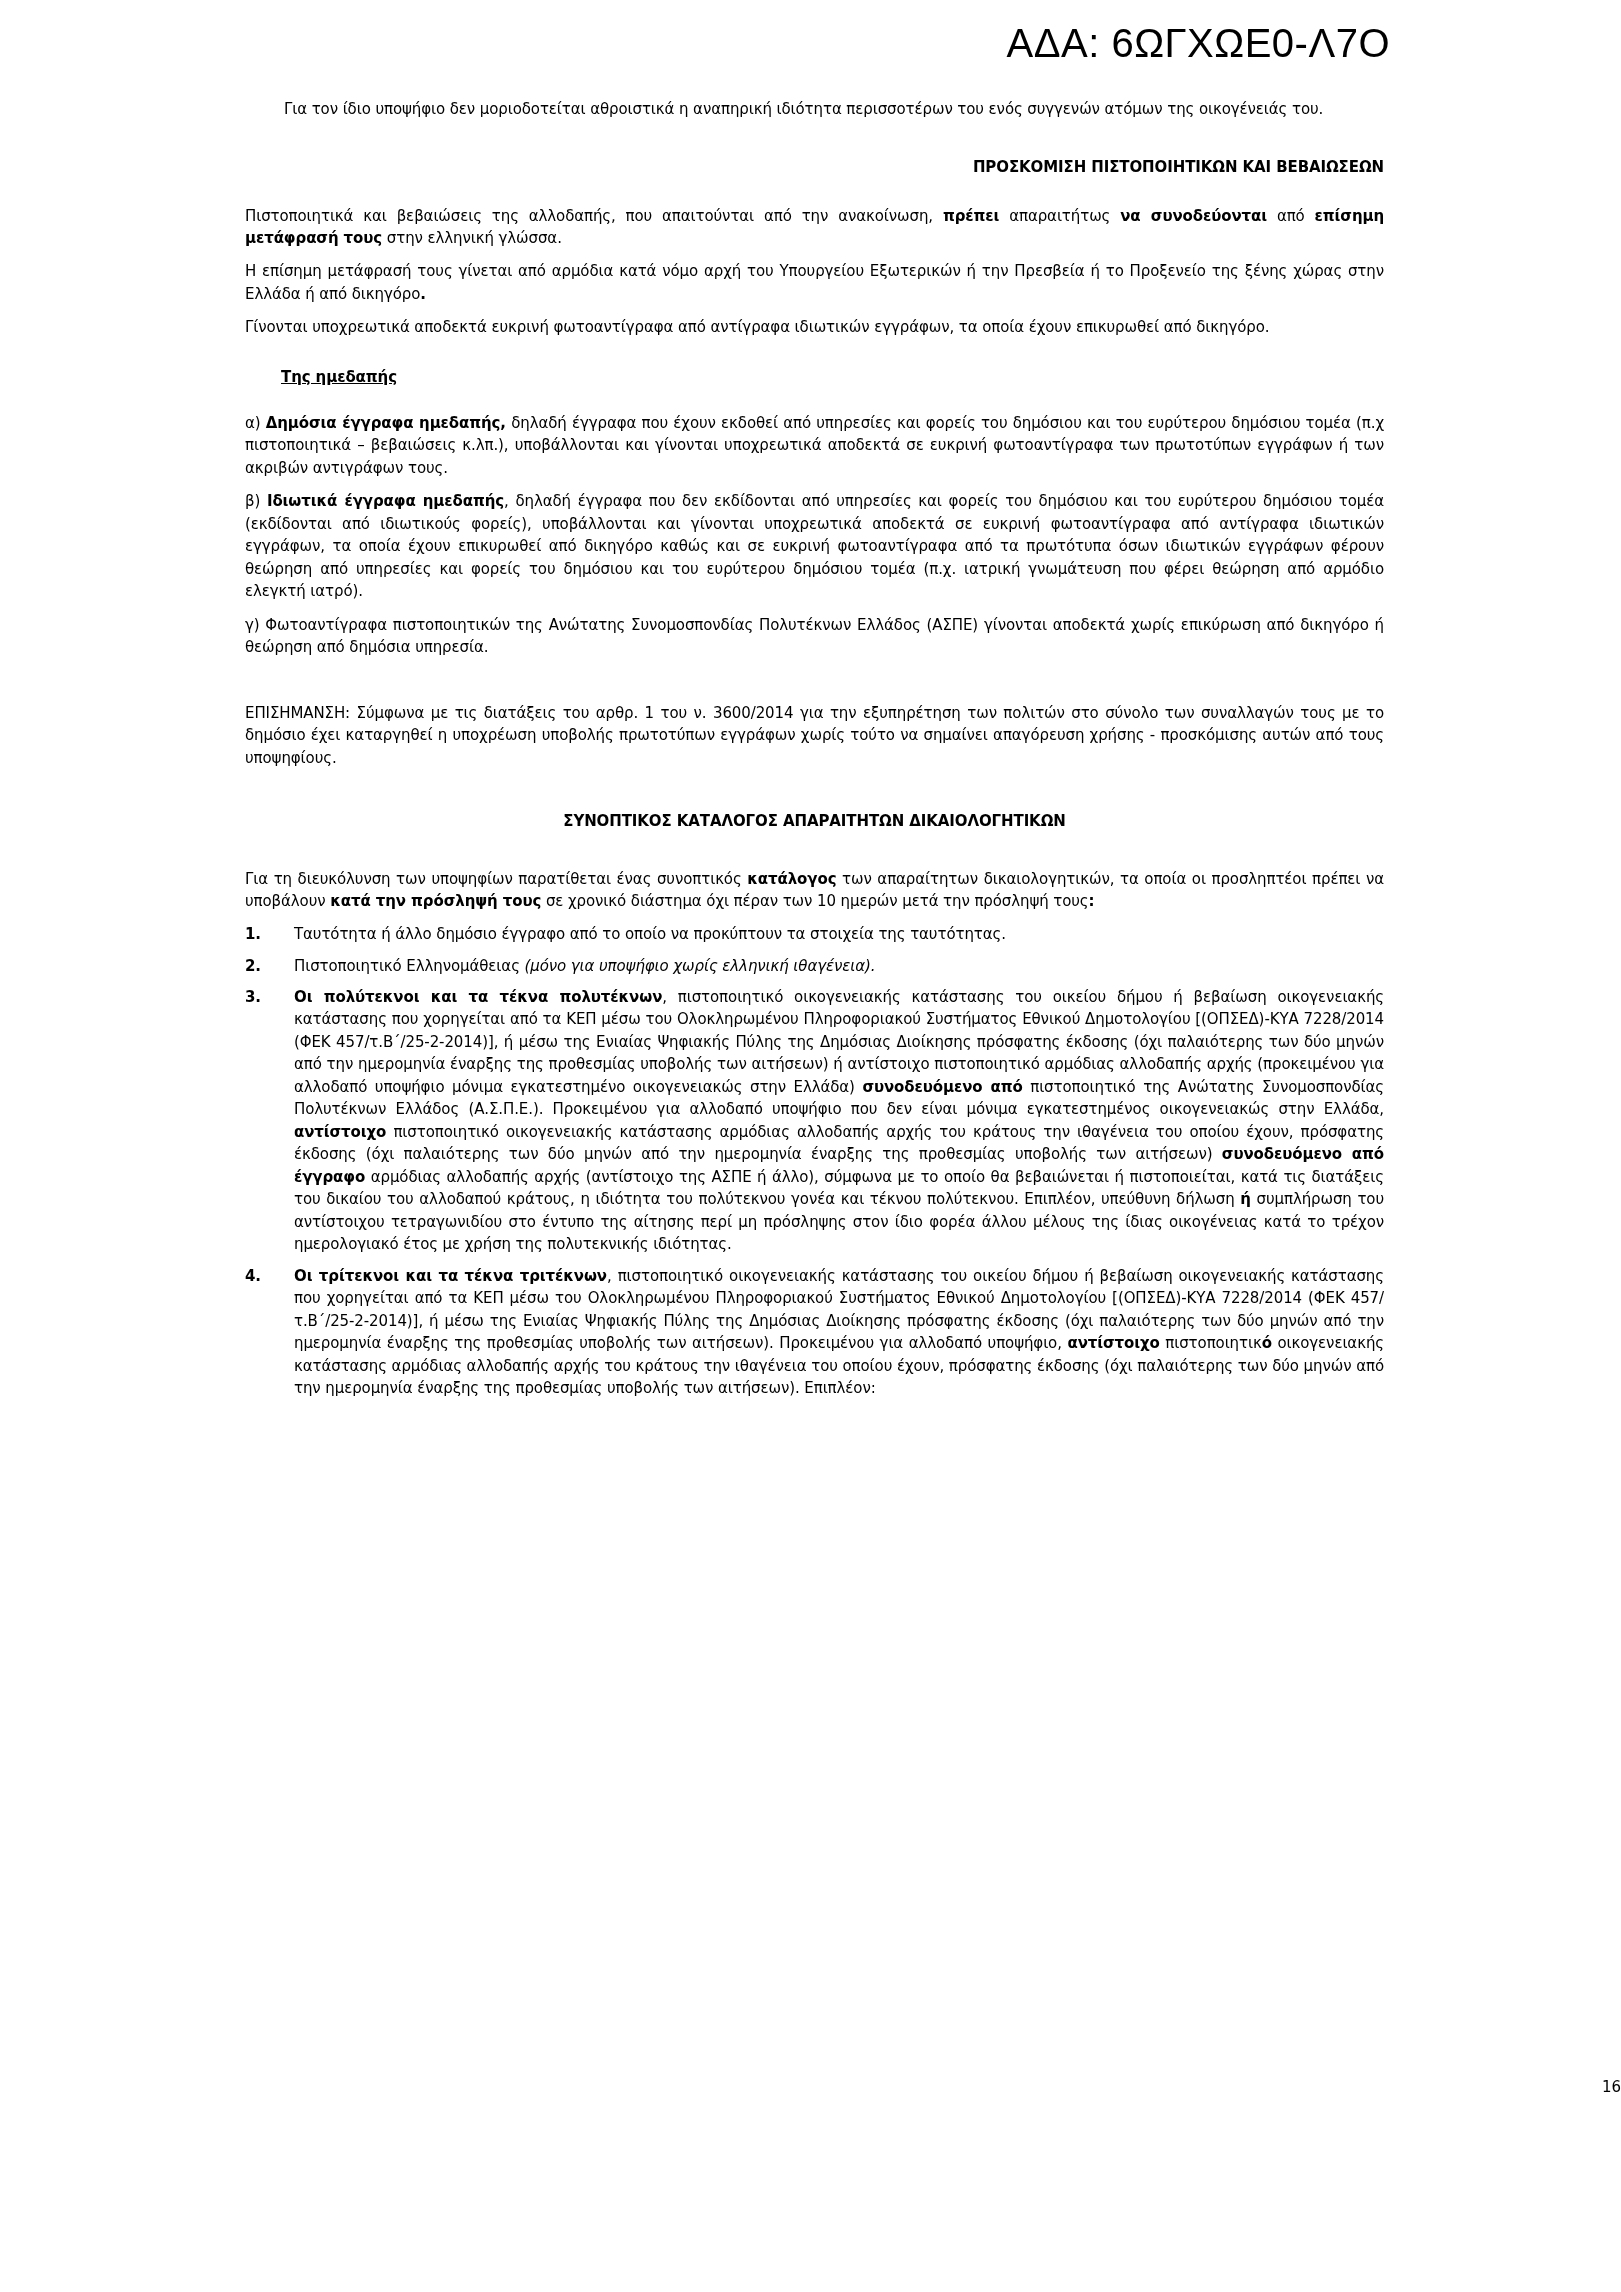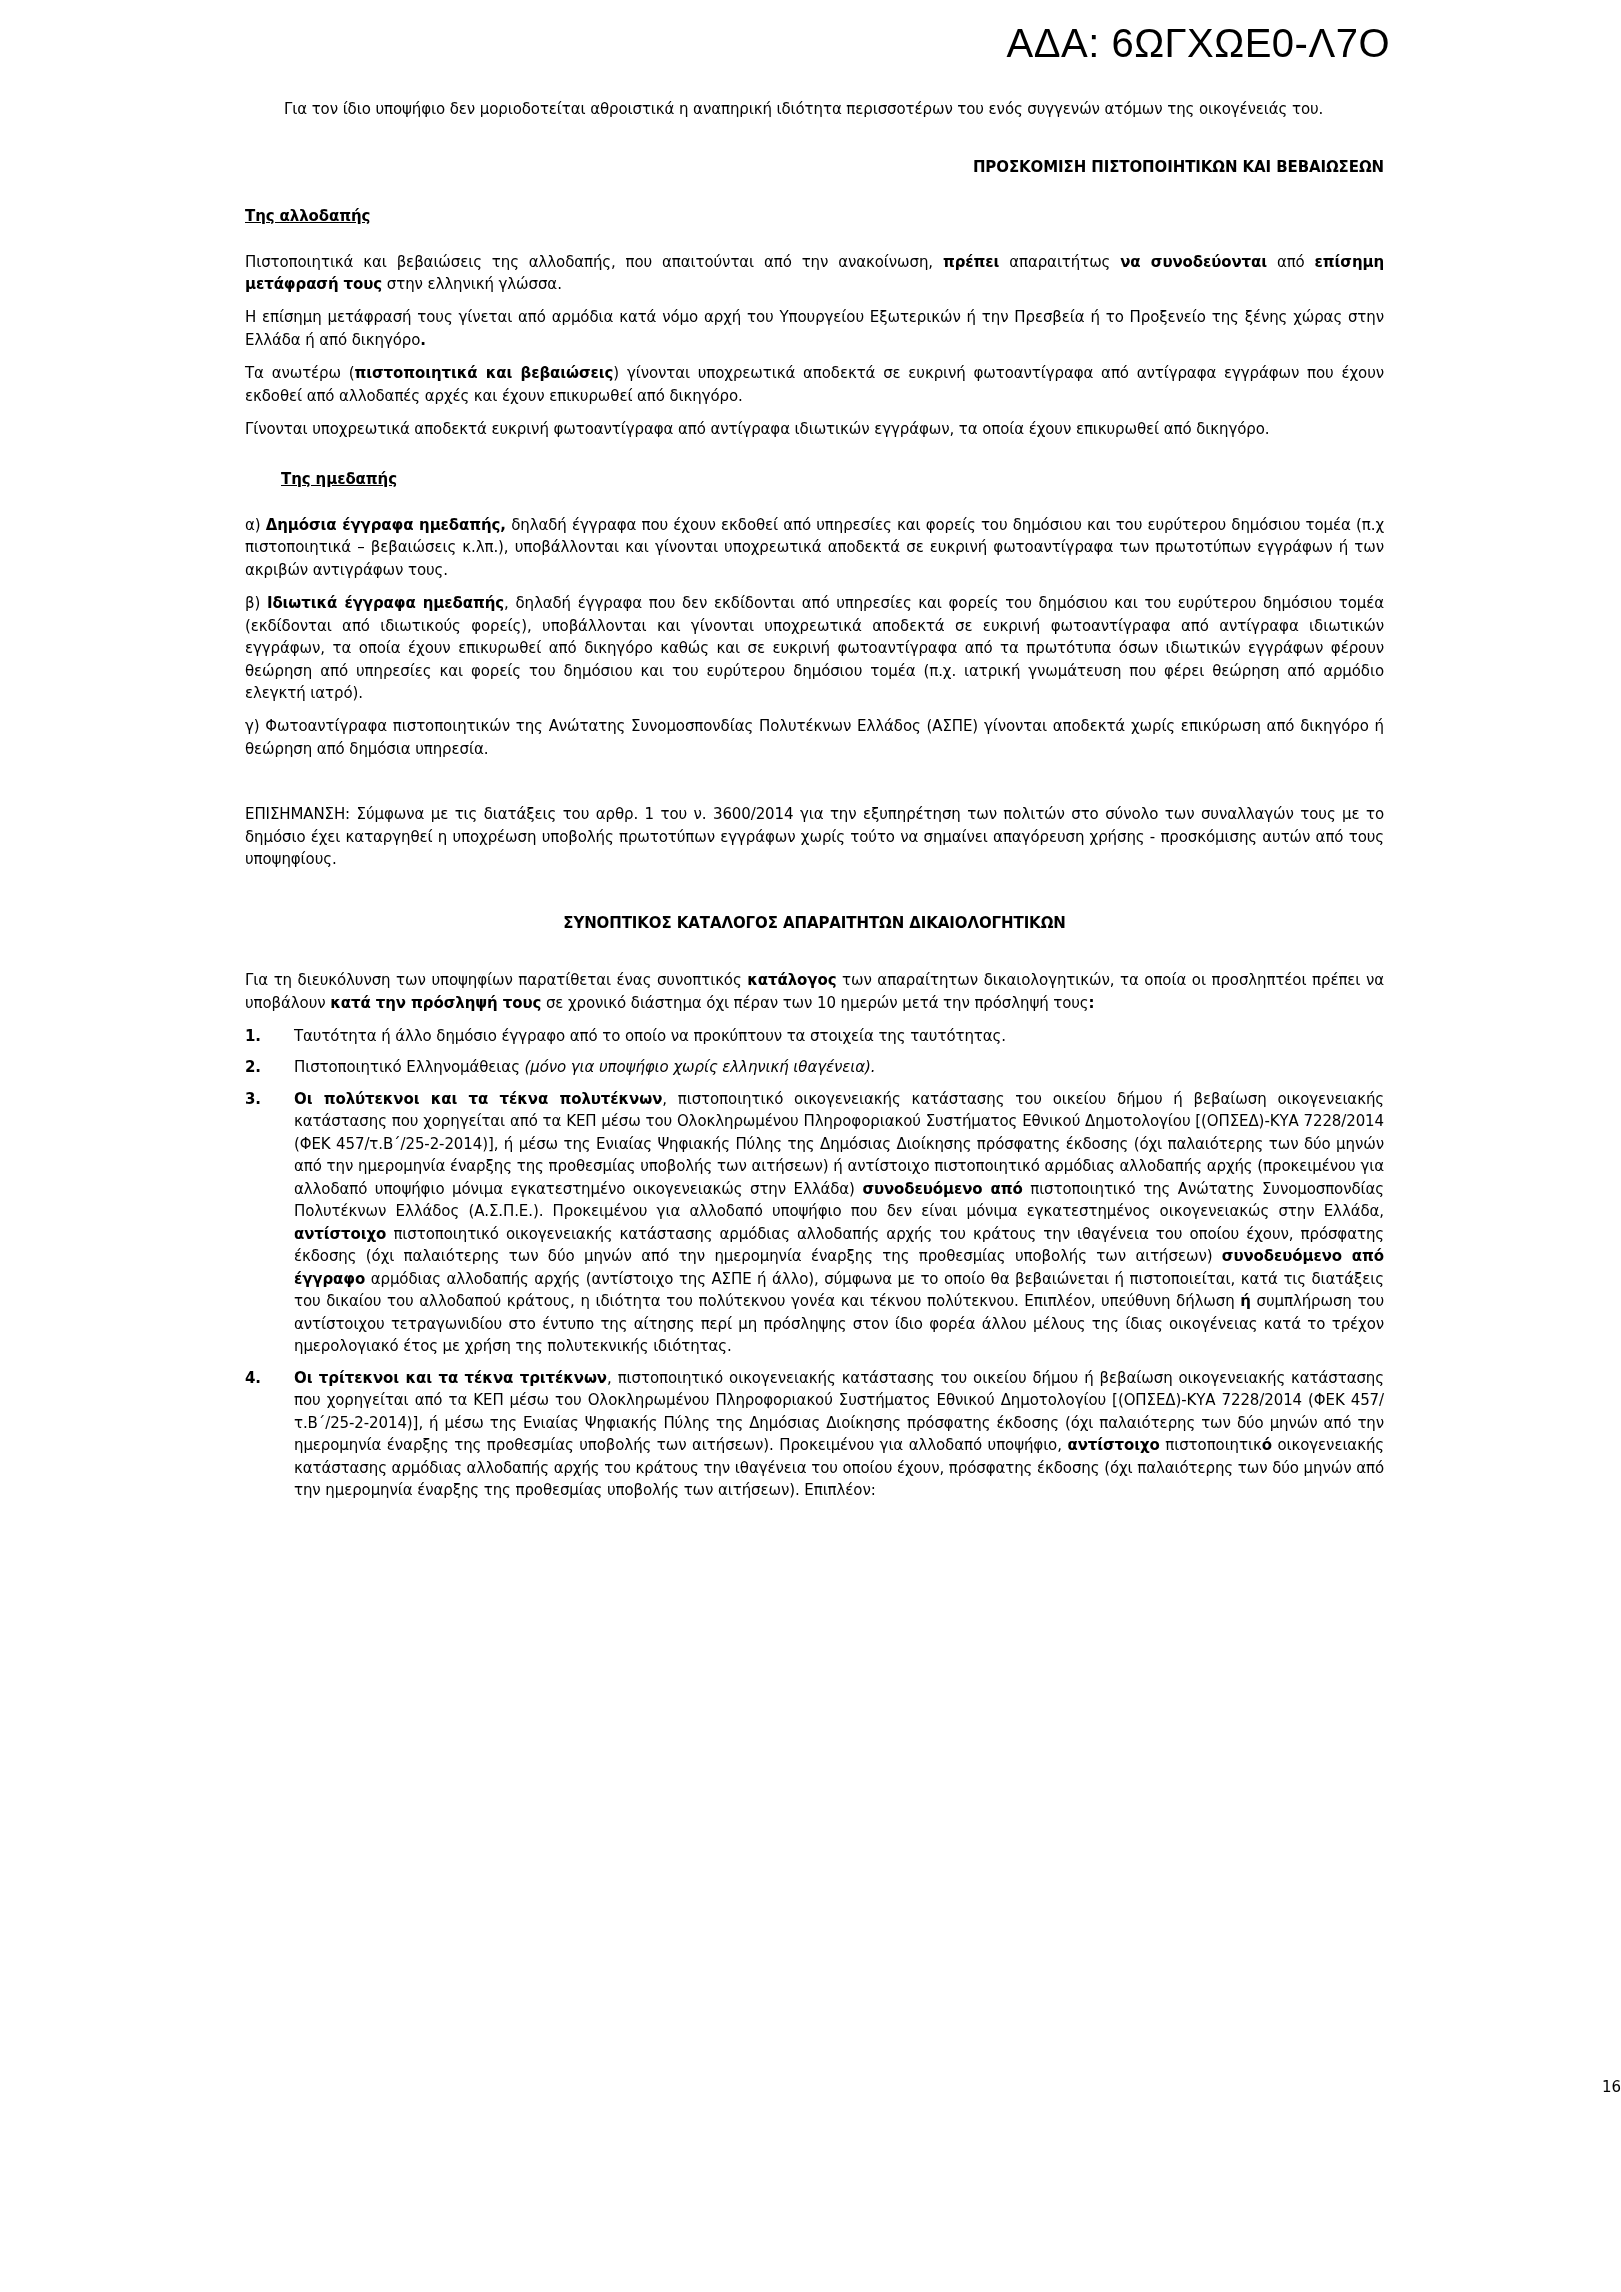--- a/index.html
+++ b/index.html
@@ -91,27 +91,25 @@
 <body>
 
 <div class="ada">ΑΔΑ: 6ΩΓΧΩΕ0-Λ7Ο</div>
 
 <div class="page">
 
   <p class="intro">Για τον ίδιο υποψήφιο δεν μοριοδοτείται αθροιστικά η αναπηρική ιδιότητα περισσοτέρων του ενός συγγενών ατόμων της οικογένειάς του.</p>
 
   <h2 class="heading h1">ΠΡΟΣΚΟΜΙΣΗ ΠΙΣΤΟΠΟΙΗΤΙΚΩΝ ΚΑΙ ΒΕΒΑΙΩΣΕΩΝ</h2>
 
-  <div class="sub">Της αλλοδαπής</div>
 
   <p><span>Πιστοποιητικά και βεβαιώσεις της αλλοδαπής, που απαιτούνται από την ανακοίνωση, </span><b>πρέπει</b><span> απαραιτήτως </span><b>να συνοδεύονται</b><span> από </span><b>επίσημη μετάφρασή τους</b><span> στην ελληνική γλώσσα.</span></p>
 
   <p><span>Η επίσημη μετάφρασή τους γίνεται από αρμόδια κατά νόμο αρχή του Υπουργείου Εξωτερικών ή την Πρεσβεία ή το Προξενείο της ξένης χώρας στην Ελλάδα ή από δικηγόρο</span><b>.</b></p>
 
-  <p><span>Τα  ανωτέρω (</span><b>πιστοποιητικά και βεβαιώσεις</b><span>) γίνονται υποχρεωτικά αποδεκτά σε ευκρινή φωτοαντίγραφα από αντίγραφα εγγράφων που έχουν εκδοθεί από αλλοδαπές αρχές και έχουν επικυρωθεί από δικηγόρο.</span></p>
 
   <p>Γίνονται υποχρεωτικά αποδεκτά ευκρινή  φωτοαντίγραφα από αντίγραφα ιδιωτικών εγγράφων, τα οποία έχουν επικυρωθεί από δικηγόρο.</p>
 
   <div class="sub second">Της ημεδαπής</div>
 
   <p><span>α) </span><b>Δημόσια έγγραφα ημεδαπής,</b><span> δηλαδή έγγραφα που έχουν εκδοθεί από υπηρεσίες και  φορείς του δημόσιου και του ευρύτερου δημόσιου τομέα  (π.χ πιστοποιητικά – βεβαιώσεις κ.λπ.), υποβάλλονται και γίνονται υποχρεωτικά αποδεκτά σε ευκρινή φωτοαντίγραφα των πρωτοτύπων εγγράφων ή των ακριβών αντιγράφων τους.</span></p>
 
   <p><span>β) </span><b>Ιδιωτικά έγγραφα ημεδαπής</b><span>, δηλαδή έγγραφα που δεν εκδίδονται από υπηρεσίες και φορείς του δημόσιου και του ευρύτερου δημόσιου τομέα (εκδίδονται από ιδιωτικούς φορείς), υποβάλλονται και γίνονται υποχρεωτικά αποδεκτά σε ευκρινή φωτοαντίγραφα από αντίγραφα ιδιωτικών εγγράφων, τα οποία έχουν επικυρωθεί από δικηγόρο καθώς και σε ευκρινή φωτοαντίγραφα από τα πρωτότυπα όσων ιδιωτικών εγγράφων φέρουν θεώρηση από υπηρεσίες και φορείς του δημόσιου και του ευρύτερου δημόσιου τομέα (π.χ. ιατρική γνωμάτευση που φέρει θεώρηση από αρμόδιο ελεγκτή ιατρό).</span></p>
 
   <p>γ) Φωτοαντίγραφα πιστοποιητικών της Ανώτατης Συνομοσπονδίας Πολυτέκνων Ελλάδος (ΑΣΠΕ) γίνονται αποδεκτά χωρίς επικύρωση από δικηγόρο ή θεώρηση από δημόσια υπηρεσία.</p>

